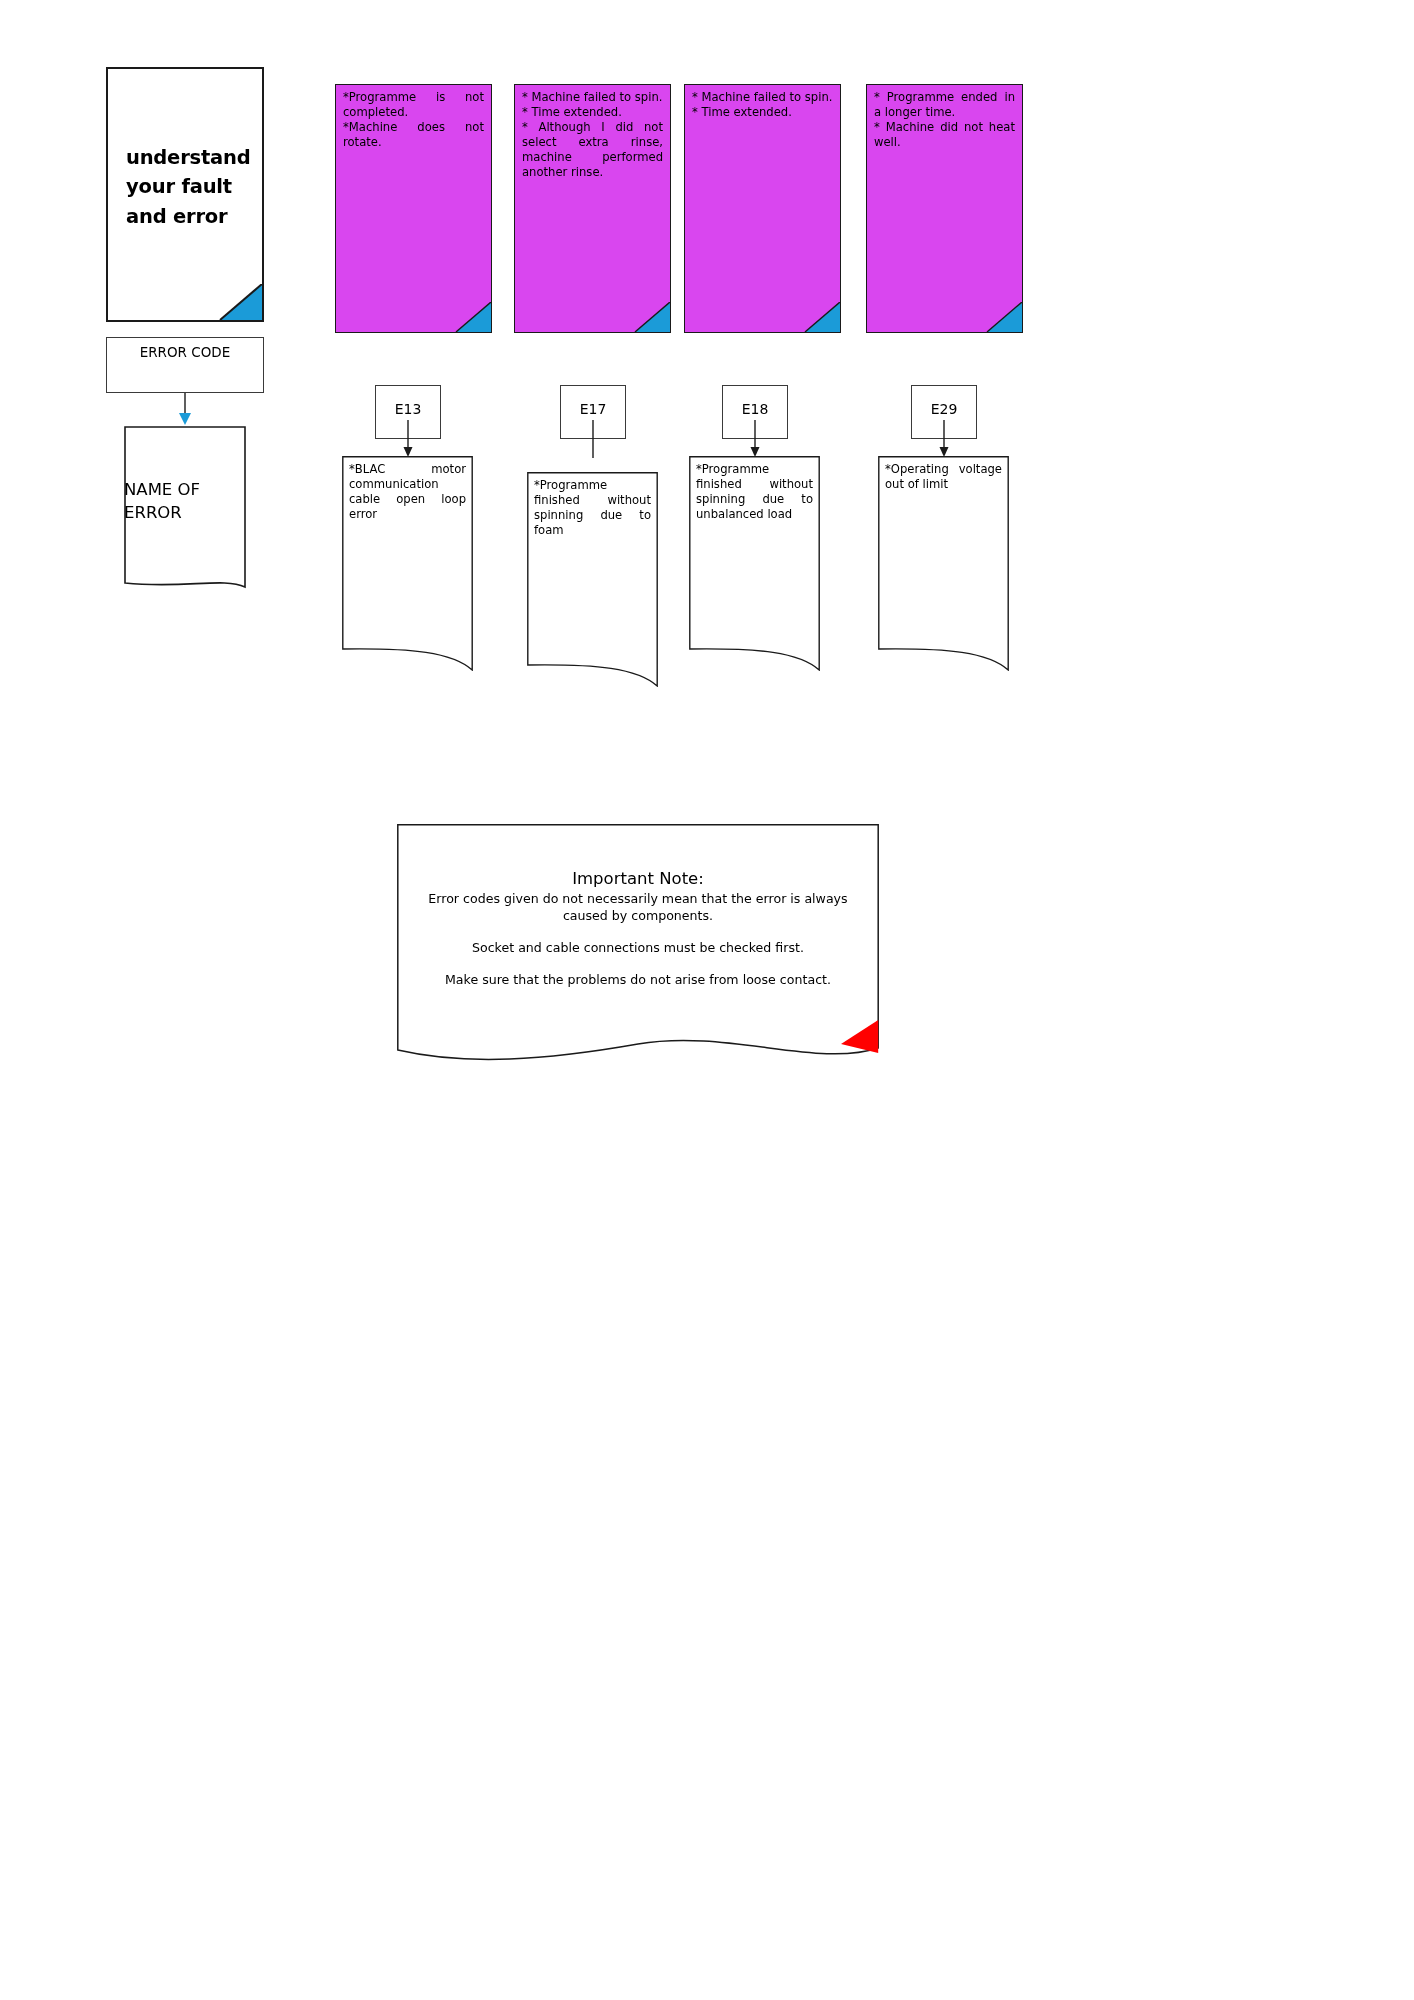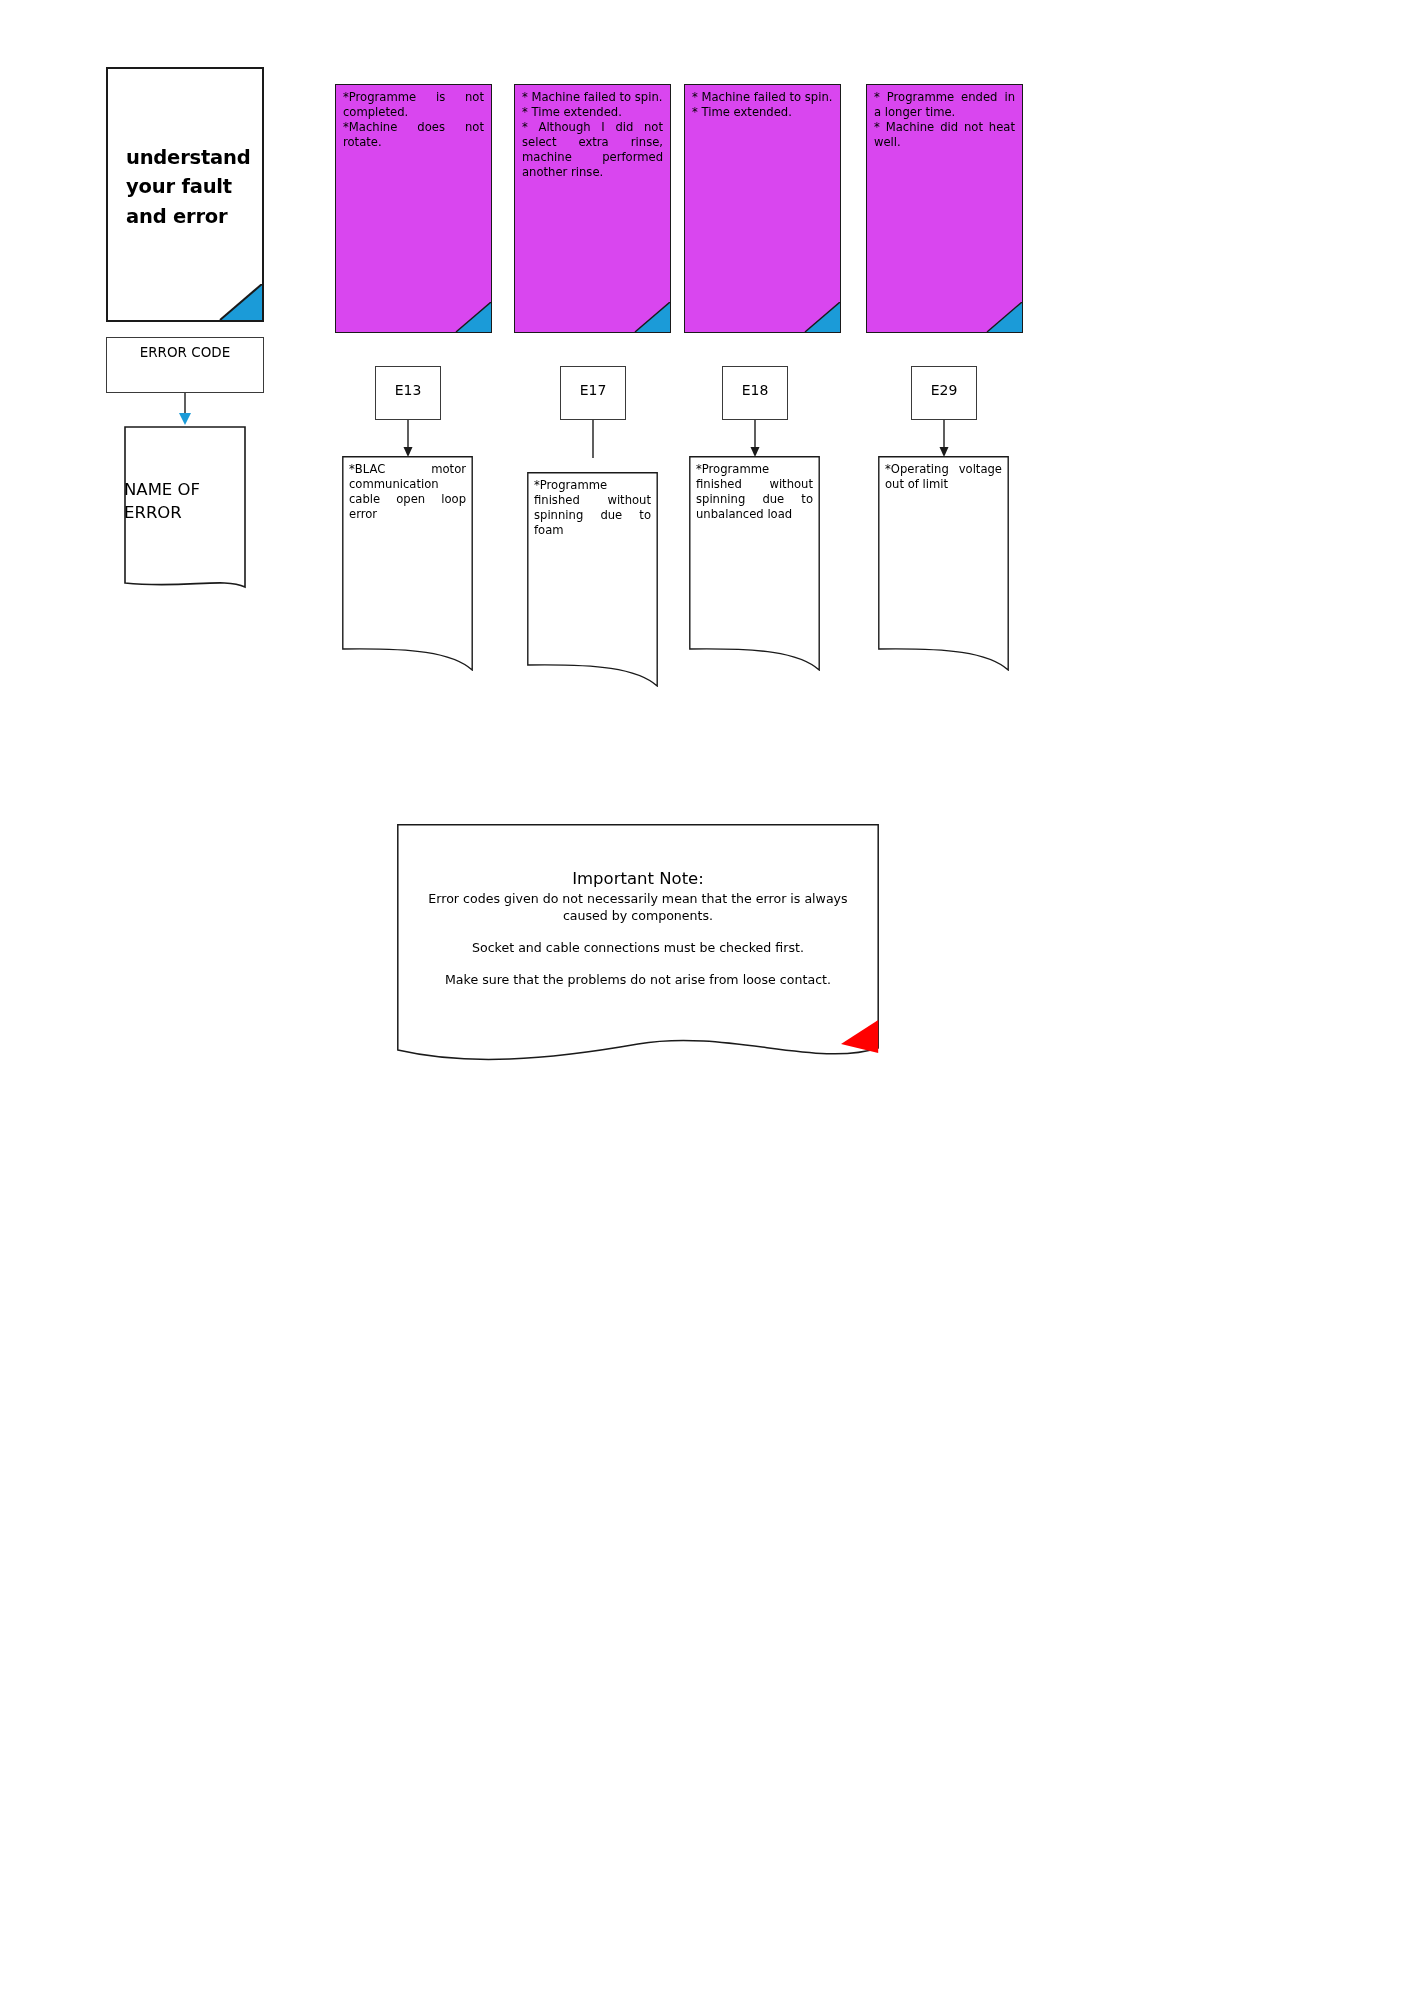--- a/index.html
+++ b/index.html
@@ -87,21 +87,21 @@
     white-space: pre-line;
   }
   .corner-fold-blue-sm {
     position: absolute;
     right: 0; bottom: 0;
     width: 38px; height: 30px;
   }
 
   
   .code-box {
-    top: 366px; width: 66px; height: 54px;
+    top: 385px; width: 66px; height: 54px;
     border: 1.4px solid #3a3a3a;
     background: #ffffff;
   }
   .code-box .code-text {
     position: absolute;
     left: 0; right: 0; top: 15px;
     text-align: center;
     font-size: 14px;
   }
 

